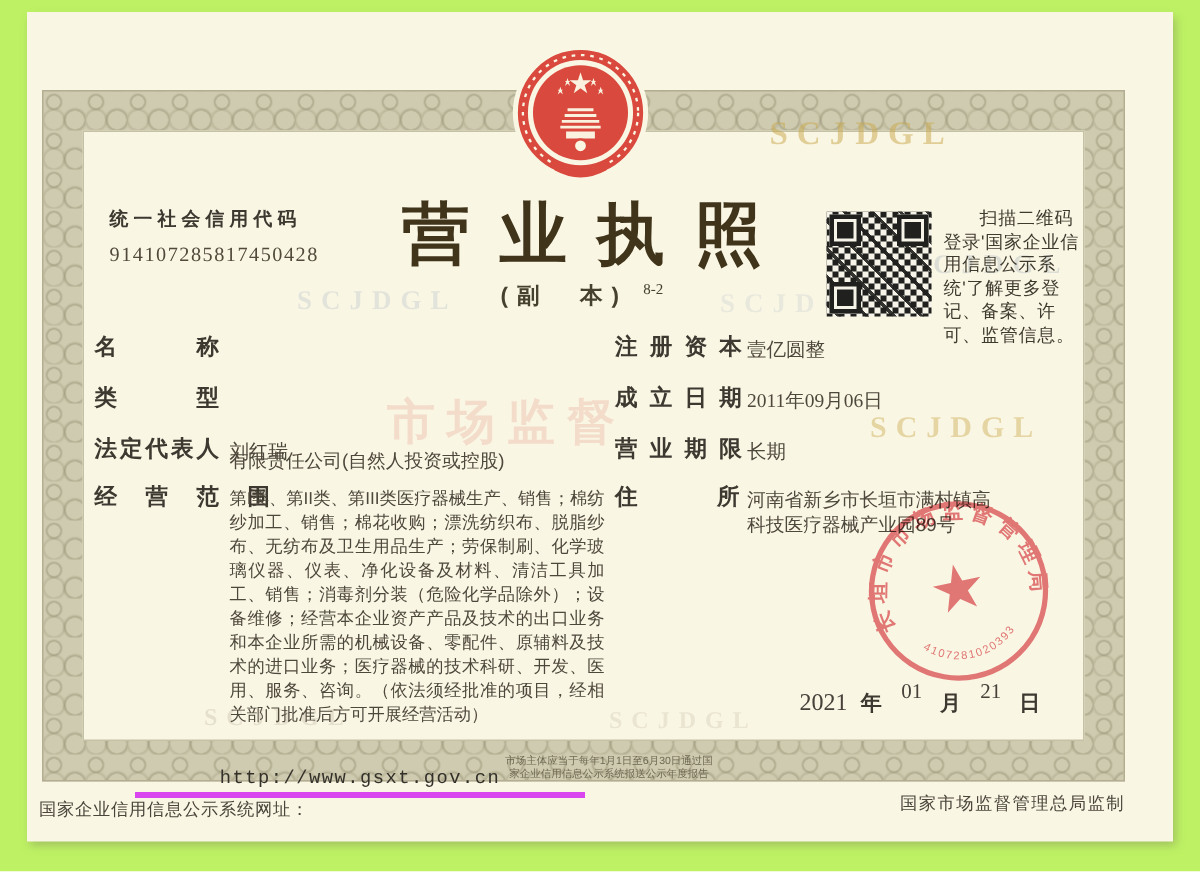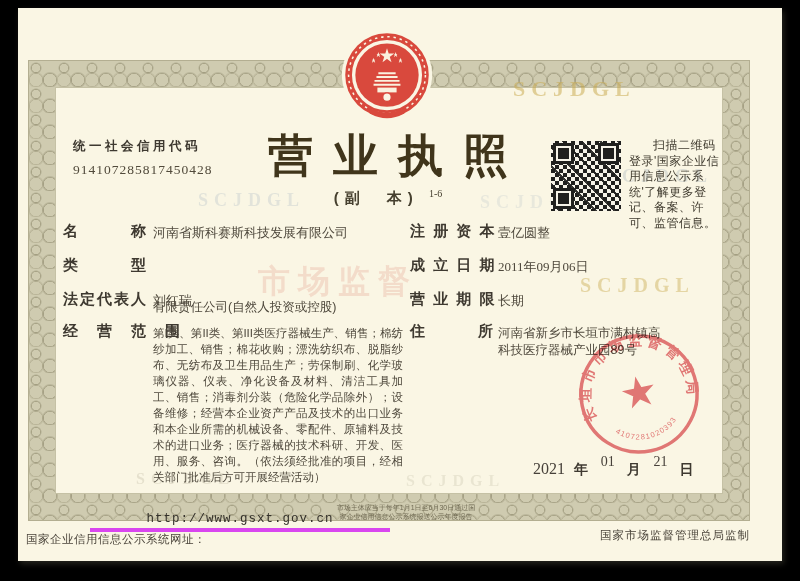--- a/index.html
+++ b/index.html
@@ -1,16 +1,16 @@
 <!DOCTYPE html>
 <html><head>
 <meta charset="utf-8">
 <style>
   html,body{margin:0;padding:0;background:#fff;}
-  .canvas{position:relative;width:800px;height:581px;background:#000000;overflow:hidden;
+  .canvas{position:relative;width:800px;height:581px;background:#bef264;overflow:hidden;
           font-family:"Liberation Sans",sans-serif;}
   .sheet{position:absolute;left:18px;top:8px;width:764px;height:553px;background:#faf6e4;
          box-shadow:2px 3px 6px rgba(110,105,90,.35);}
   
   .frame{position:absolute;left:10px;top:52px;right:32px;bottom:40px;
     background-color:#cfcbb0;border:1px solid #b3ae91;
     background-image:
       radial-gradient(circle at 7px 7px, rgba(0,0,0,0) 4px, rgba(134,129,100,.55) 4.5px, rgba(0,0,0,0) 6px),
       radial-gradient(circle at 21px 19px, rgba(0,0,0,0) 6px, rgba(134,129,100,.5) 6.5px, rgba(0,0,0,0) 8.5px),
       radial-gradient(circle at 7px 19px, rgba(0,0,0,0) 6px, rgba(160,155,125,.45) 6.5px, rgba(0,0,0,0) 8.5px);
@@ -117,32 +117,31 @@
     </svg>
 
     <div class="credit-block">
       <div class="credit-label">统一社会信用代码</div>
       <div class="credit-code">914107285817450428</div>
     </div>
 
     <div class="title">营业执照</div>
     <div class="subtitle">
       <span>(副　本)</span>
-      <span class="copy-num">1-6</span>
+      <span class="copy-num">8-2</span>
     </div>
 
     <div class="qr">
       <div class="qr-eye tl"></div>
       <div class="qr-eye tr"></div>
       <div class="qr-eye bl"></div>
     </div>
     <div class="qr-note">扫描二维码登录'国家企业信用信息公示系统'了解更多登记、备案、许可、监管信息。</div>
 
     <div class="flabel l0">名　　　称</div>
-    <div class="fvalue v0">河南省斯科赛斯科技发展有限公司</div>
     <div class="flabel l1">类　　　型</div>
     <div class="fvalue v1">有限责任公司(自然人投资或控股)</div>
     <div class="flabel l2">法定代表人</div>
     <div class="fvalue v2">刘红瑞</div>
     <div class="flabel l3">经　营　范　围</div>
     <div class="fvalue v3">第I类、第II类、第III类医疗器械生产、销售；棉纺纱加工、销售；棉花收购；漂洗纺织布、脱脂纱布、无纺布及卫生用品生产；劳保制刷、化学玻璃仪器、仪表、净化设备及材料、清洁工具加工、销售；消毒剂分装（危险化学品除外）；设备维修；经营本企业资产产品及技术的出口业务和本企业所需的机械设备、零配件、原辅料及技术的进口业务；医疗器械的技术科研、开发、医用、服务、咨询。（依法须经批准的项目，经相关部门批准后方可开展经营活动）</div>
 
     <div class="flabel r0">注 册 资 本</div>
     <div class="fvalue rv0">壹亿圆整</div>
     <div class="flabel r1">成 立 日 期</div>

